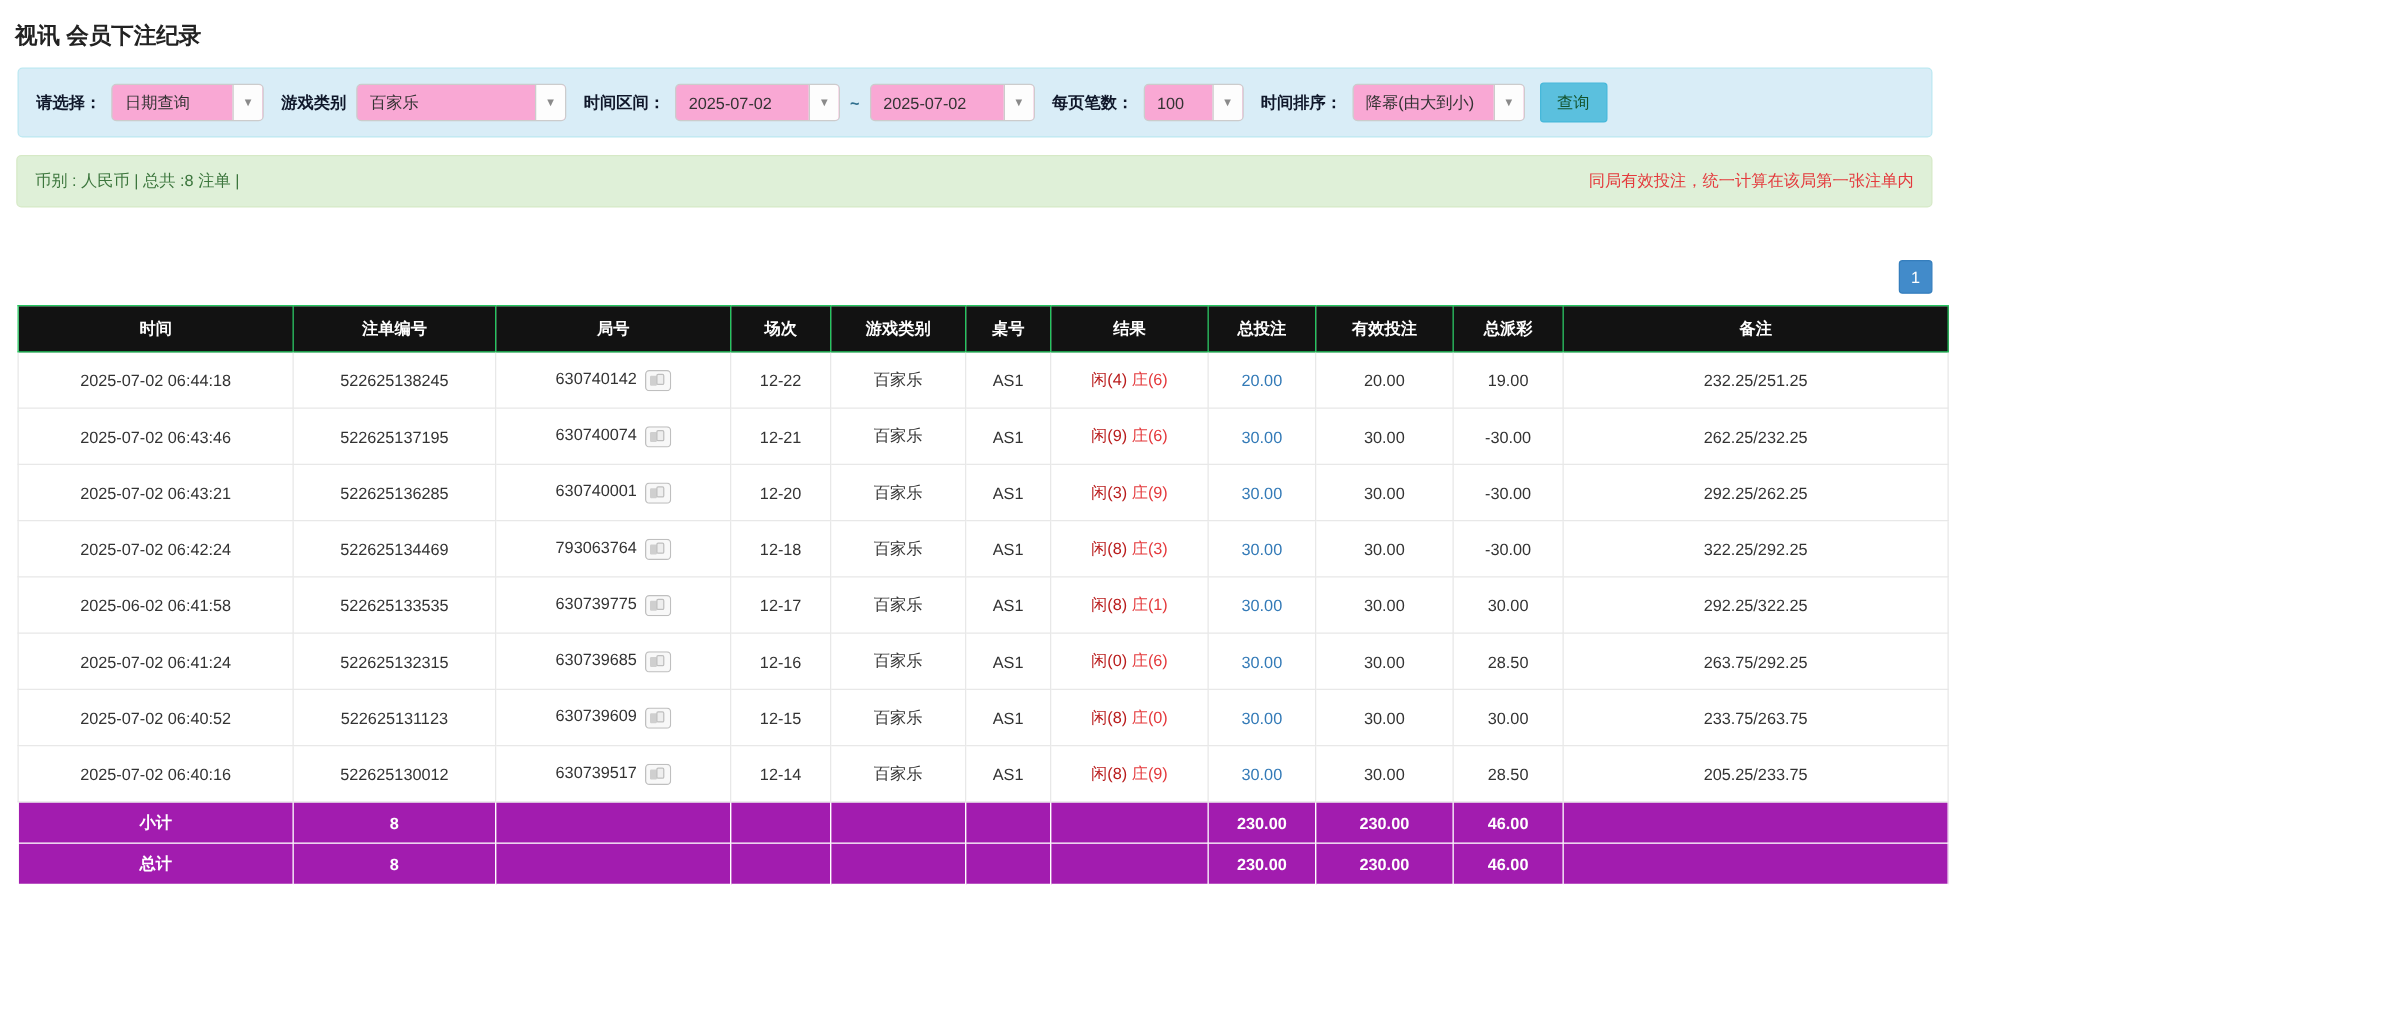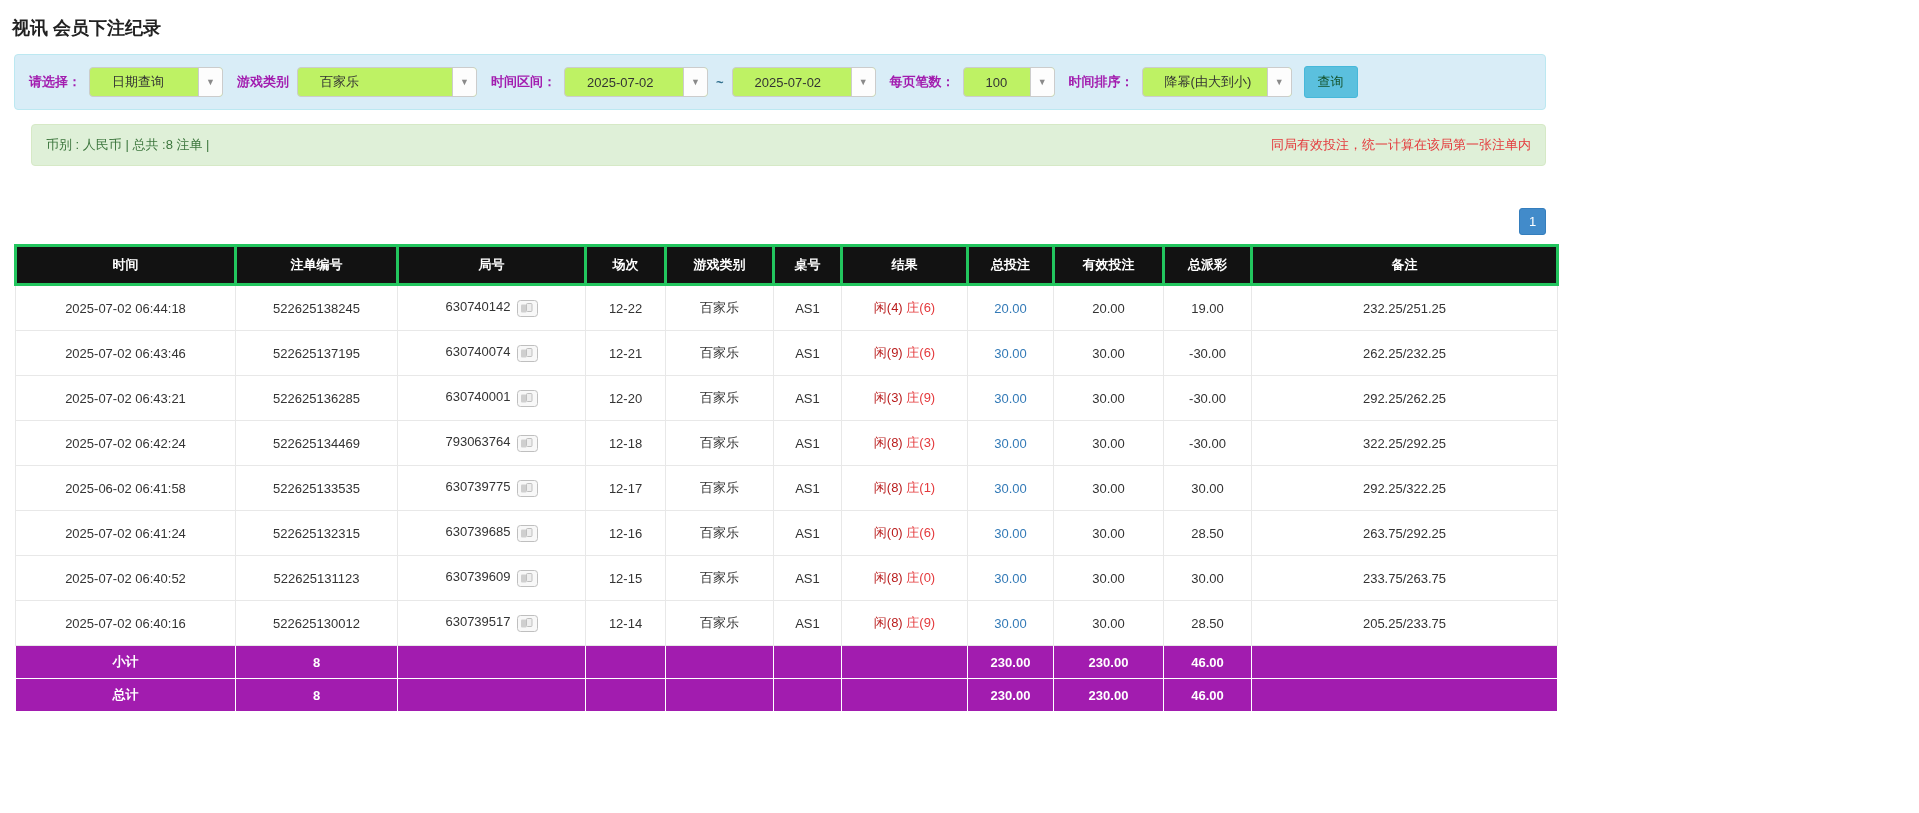--- a/index.html
+++ b/index.html
@@ -26,34 +26,33 @@
     background: #d9edf7;
     border: 1px solid #bce8f1;
     border-radius: 4px;
     margin: 0 4px;
     padding: 11px 14px;
     display: flex;
     align-items: center;
     gap: 8px;
     white-space: nowrap;
   }
-  .filter-label { color: #a21caf; font-weight: bold; margin-left: 6px; text-align: right; }
+  .filter-label { color: #0f172a; font-weight: bold; margin-left: 6px; text-align: right; }
   .filter-label:first-child { margin-left: 0; }
   .tilde { color: #31708f; font-weight: bold; }
 
   .combo {
     display: inline-flex;
     align-items: stretch;
-    background: #bef264;
+    background: #f9a8d4;
     border: 1px solid #ccc;
     border-radius: 4px;
     height: 30px;
     overflow: hidden;
     cursor: pointer;
-    padding-left: 12px;
   }
   .combo-value { display: flex; align-items: center; padding: 0 10px; color: #333; }
   .combo-btn {
     width: 24px;
     border-left: 1px solid #ccc;
     background: #fdfdfd;
     display: flex; align-items: center; justify-content: center;
     color: #8a8a8a; font-size: 9px;
   }
   .w-qtype  .combo-value { min-width: 96px; }
@@ -71,21 +70,21 @@
     font-size: 13px;
     cursor: pointer;
     margin-left: 4px;
   }
 
   
   .summary-bar {
     background: #dff0d8;
     border: 1px solid #d6e9c6;
     border-radius: 4px;
-    margin: 14px 4px 0 21px;
+    margin: 14px 4px 0 3px;
     padding: 11px 14px;
     display: flex;
     justify-content: space-between;
     align-items: center;
   }
   .summary-left  { color: #3c763d; }
   .summary-right { color: #e4393c; }
 
   
   .pagination { display: flex; justify-content: flex-end; margin: 42px 4px 9px 4px; }
@@ -105,21 +104,21 @@
     margin: 0 4px;
     border-collapse: collapse;
     table-layout: fixed;
     font-size: 13px;
   }
   table.records thead th {
     background: #121212;
     color: #fff;
     font-weight: bold;
     padding: 9px 6px;
-    border: 3px solid #22c55e;
+    border: 1px solid #22c55e;
     text-align: center;
   }
   table.records tbody td {
     background: #fff;
     border: 1px solid #e8e8e8;
     text-align: center;
     padding: 13px 6px;
     color: #333;
     height: 44px;
   }

